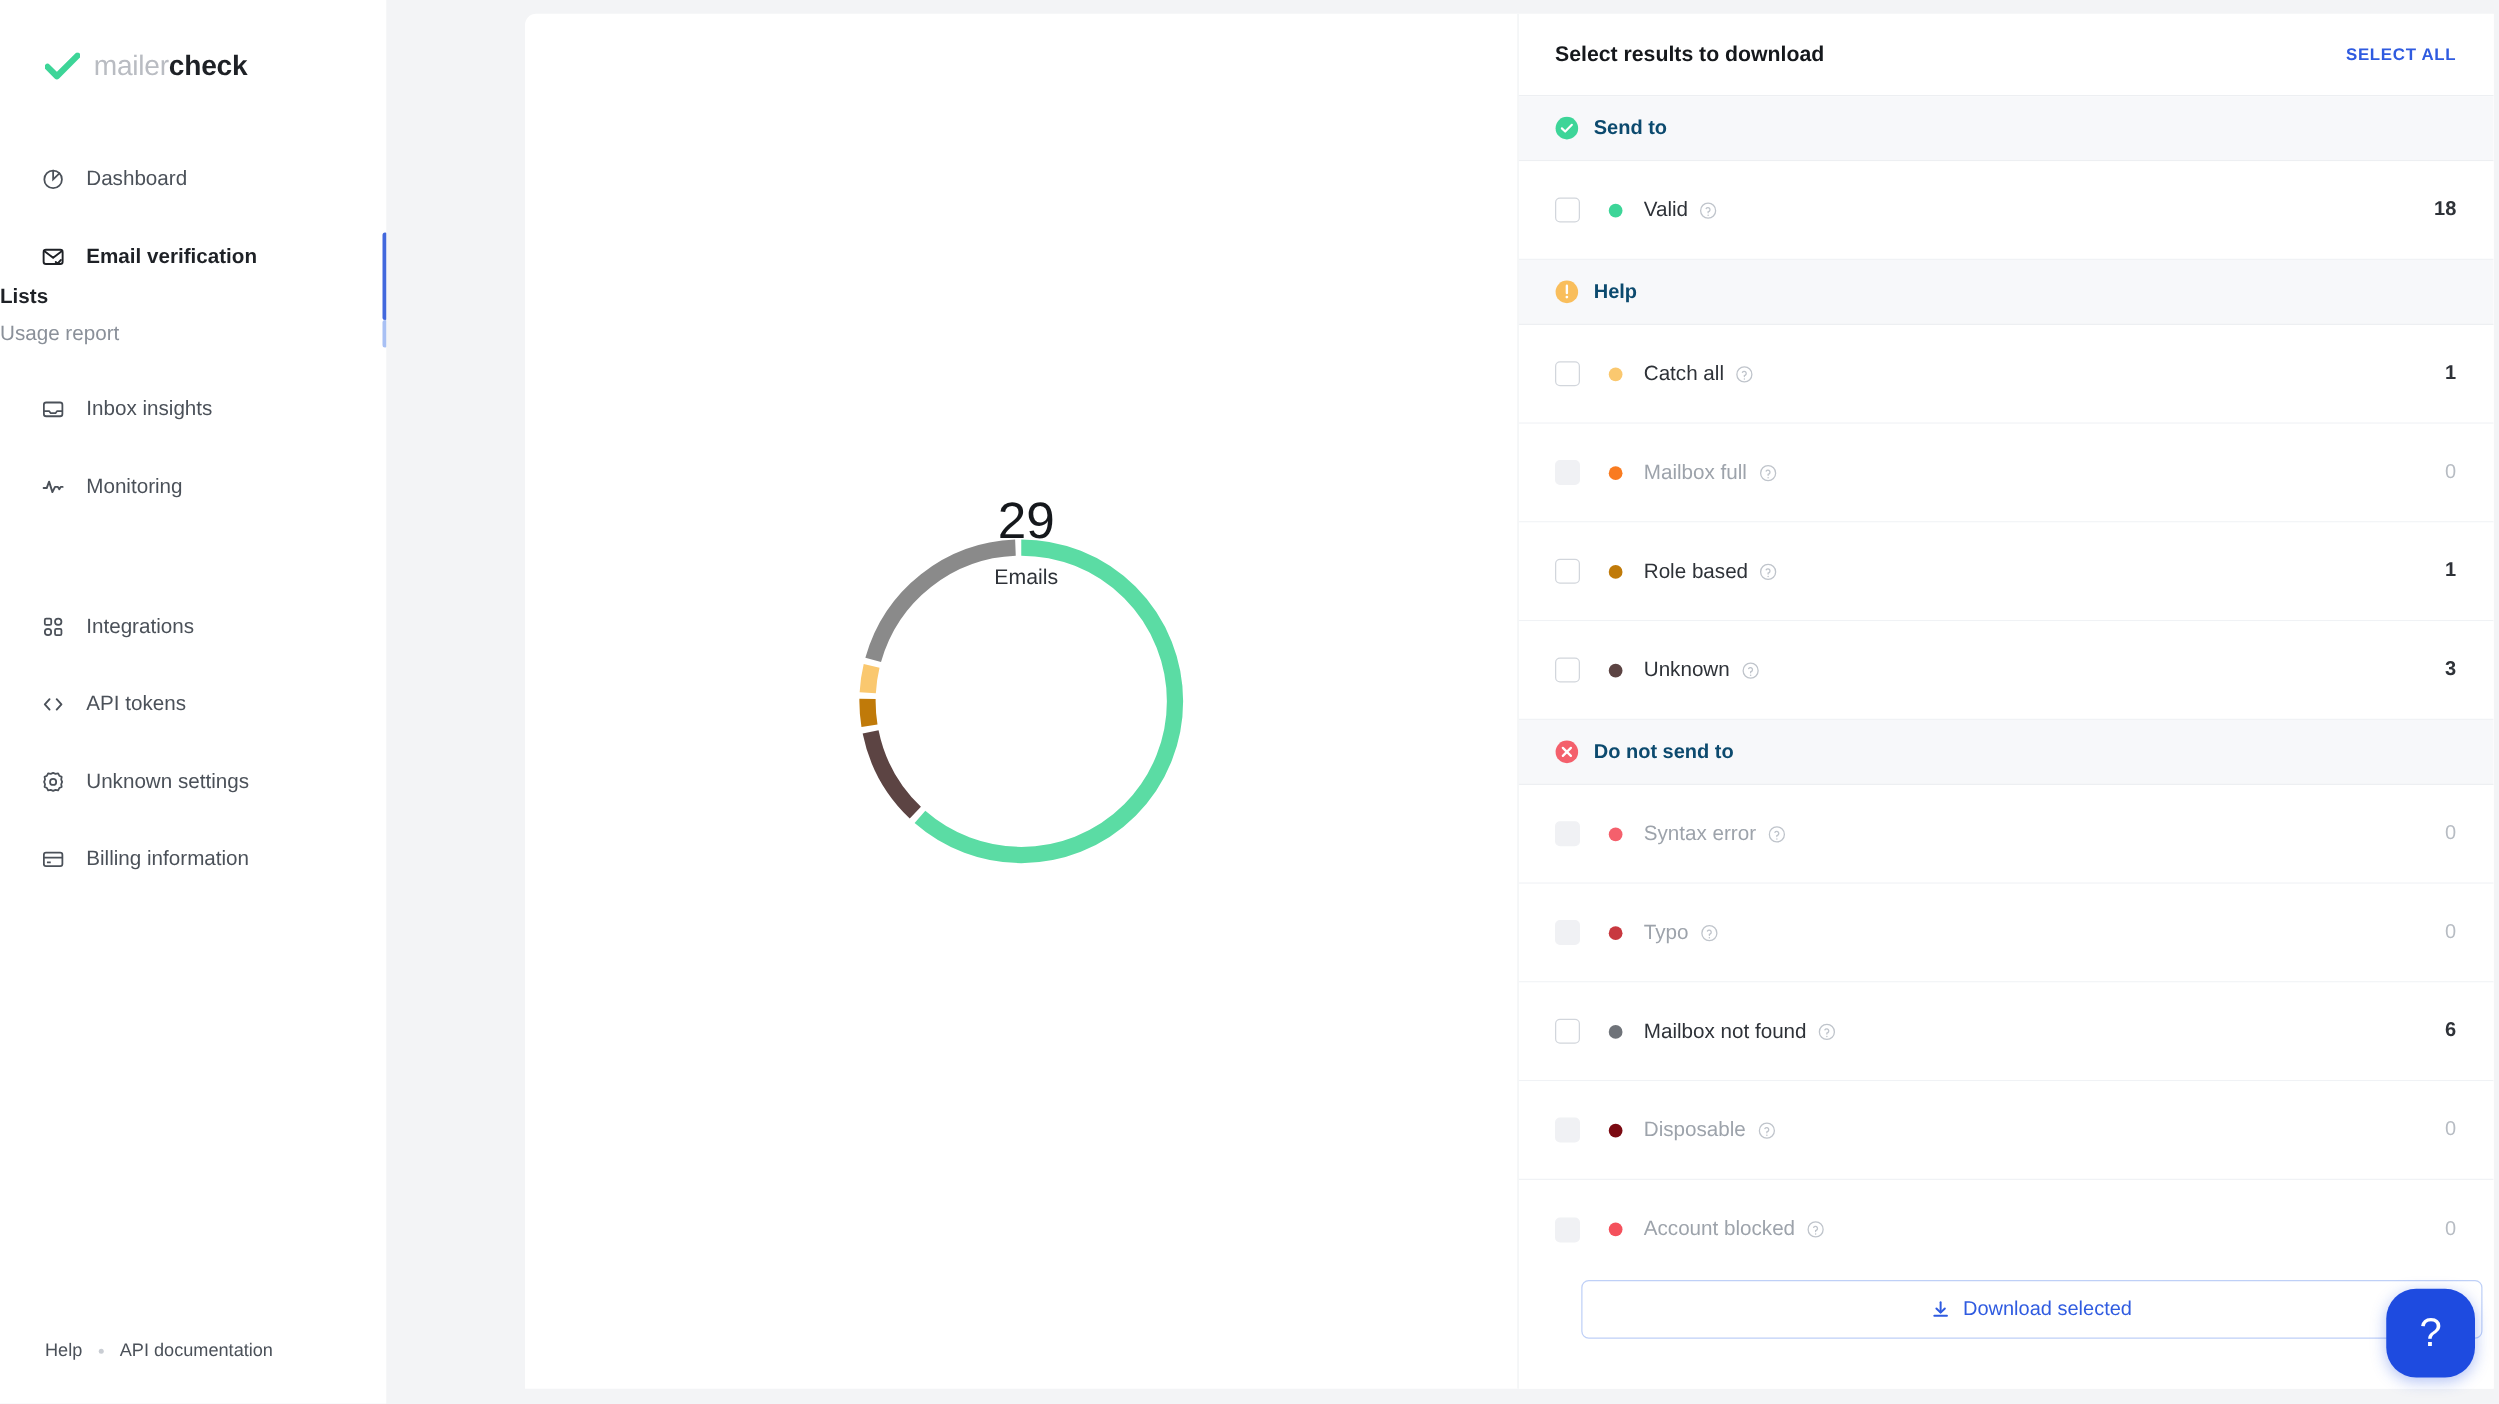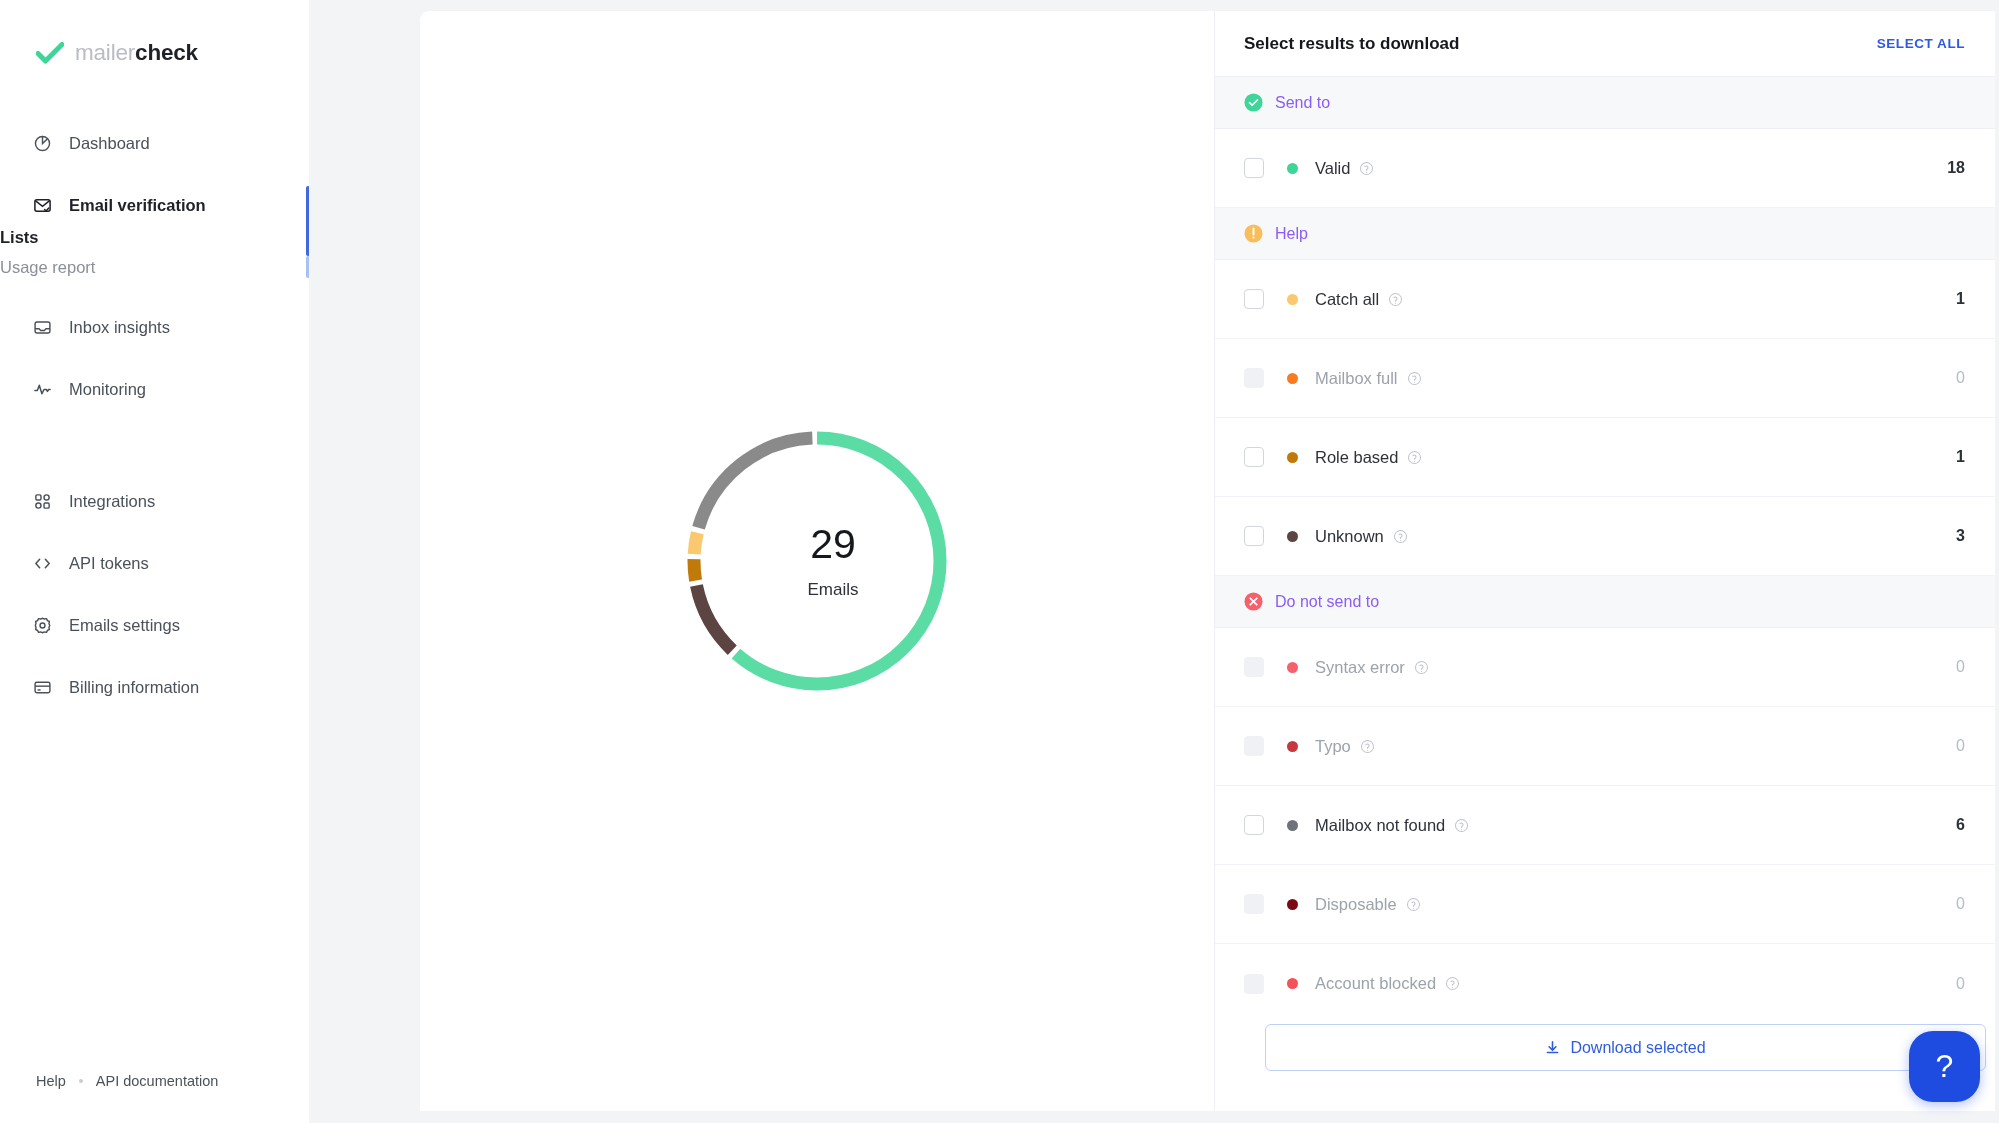--- a/index.html
+++ b/index.html
@@ -131,26 +131,26 @@
 
   .donut-wrap {
     position: absolute;
     left: 50%; top: 50%;
     transform: translate(-50%, -50%);
     width: 330px; height: 330px;
   }
   .donut-wrap svg { display: block; width: 330px; height: 330px; }
   .donut-center {
     position: absolute;
-    left: 16px; top: 0;
+    left: 4px; top: 0;
     width: 330px; height: 330px;
     display: flex;
     flex-direction: column;
     align-items: center;
-    justify-content: center;
+    justify-content: flex-start;
     gap: 16px;
   }
   .donut-total { font-size: 41px; color: #15181C; font-weight: 400; line-height: 1; }
   .donut-label { font-size: 17px; color: #2E3238; line-height: 1; }
 
   
   .results-pane {
     position: relative;
     width: 780px;
     flex: 1 1 auto;
@@ -189,21 +189,21 @@
     padding-left: 29px;
     border-bottom: 1px solid #EDEFF2;
   }
   .group-badge {
     width: 19px; height: 19px;
     border-radius: 50%;
     display: flex; align-items: center; justify-content: center;
     flex: 0 0 19px;
   }
   .group-badge svg { display: block; }
-  .group-title { font-size: 16px; font-weight: 400; color: #8b5cf6; text-align: right; }
+  .group-title { font-size: 16px; font-weight: 700; color: #0c4a6e; text-align: right; }
 
   .row {
     height: 79px;
     display: flex;
     align-items: center;
     padding: 0 30px 0 29px;
     border-bottom: 1px solid #F0F2F5;
     background: #FFFFFF;
   }
   .row:last-child { border-bottom: none; }
@@ -397,21 +397,21 @@
       <div class="nav-item">
         <span class="nav-ico">
           <svg width="19" height="19" viewBox="0 0 20 20" fill="none" stroke="#4B5159" stroke-width="1.5">
             <path d="M10 2.4 L12 3.2 L14.2 2.8 L15.2 4.8 L17.2 5.8 L16.8 8 L17.6 10 L16.8 12
                      L17.2 14.2 L15.2 15.2 L14.2 17.2 L12 16.8 L10 17.6 L8 16.8 L5.8 17.2
                      L4.8 15.2 L2.8 14.2 L3.2 12 L2.4 10 L3.2 8 L2.8 5.8 L4.8 4.8 L5.8 2.8
                      L8 3.2 Z" stroke-linejoin="round"></path>
             <circle cx="10" cy="10" r="2.6"></circle>
           </svg>
         </span>
-        <span class="nav-label">Emails settings</span>
+        <span class="nav-label">Unknown settings</span>
       </div>
 
       <div class="nav-gap-sm"></div>
 
       <div class="nav-item">
         <span class="nav-ico">
           <svg width="19" height="19" viewBox="0 0 20 20" fill="none" stroke="#4B5159" stroke-width="1.5">
             <rect x="2.2" y="4.4" width="15.6" height="11.2" rx="1.8"></rect>
             <path d="M2.2 8.6 H17.8"></path>
             <path d="M4.8 12.6 H8"></path>

